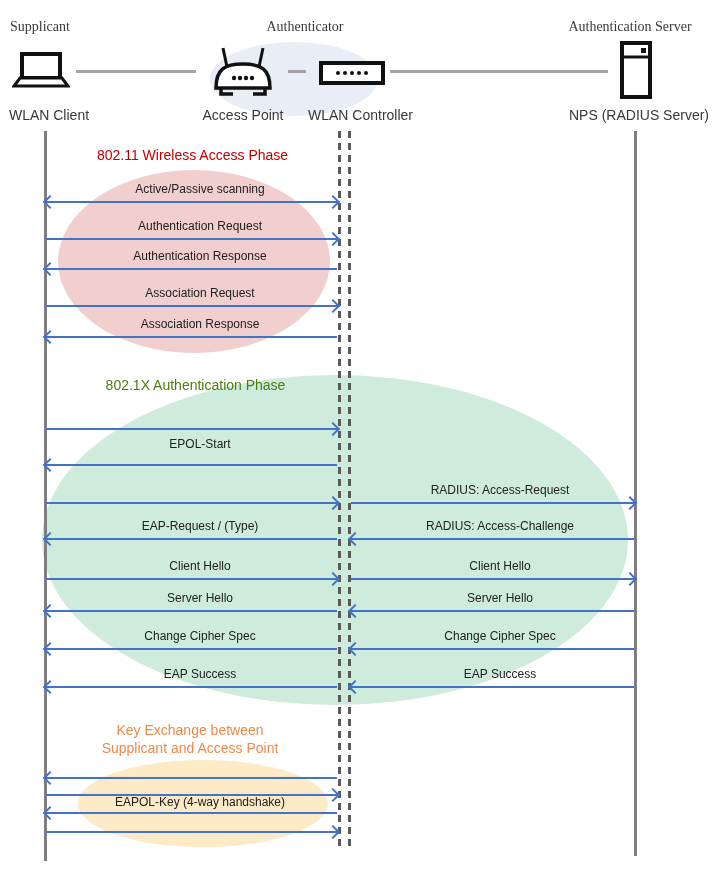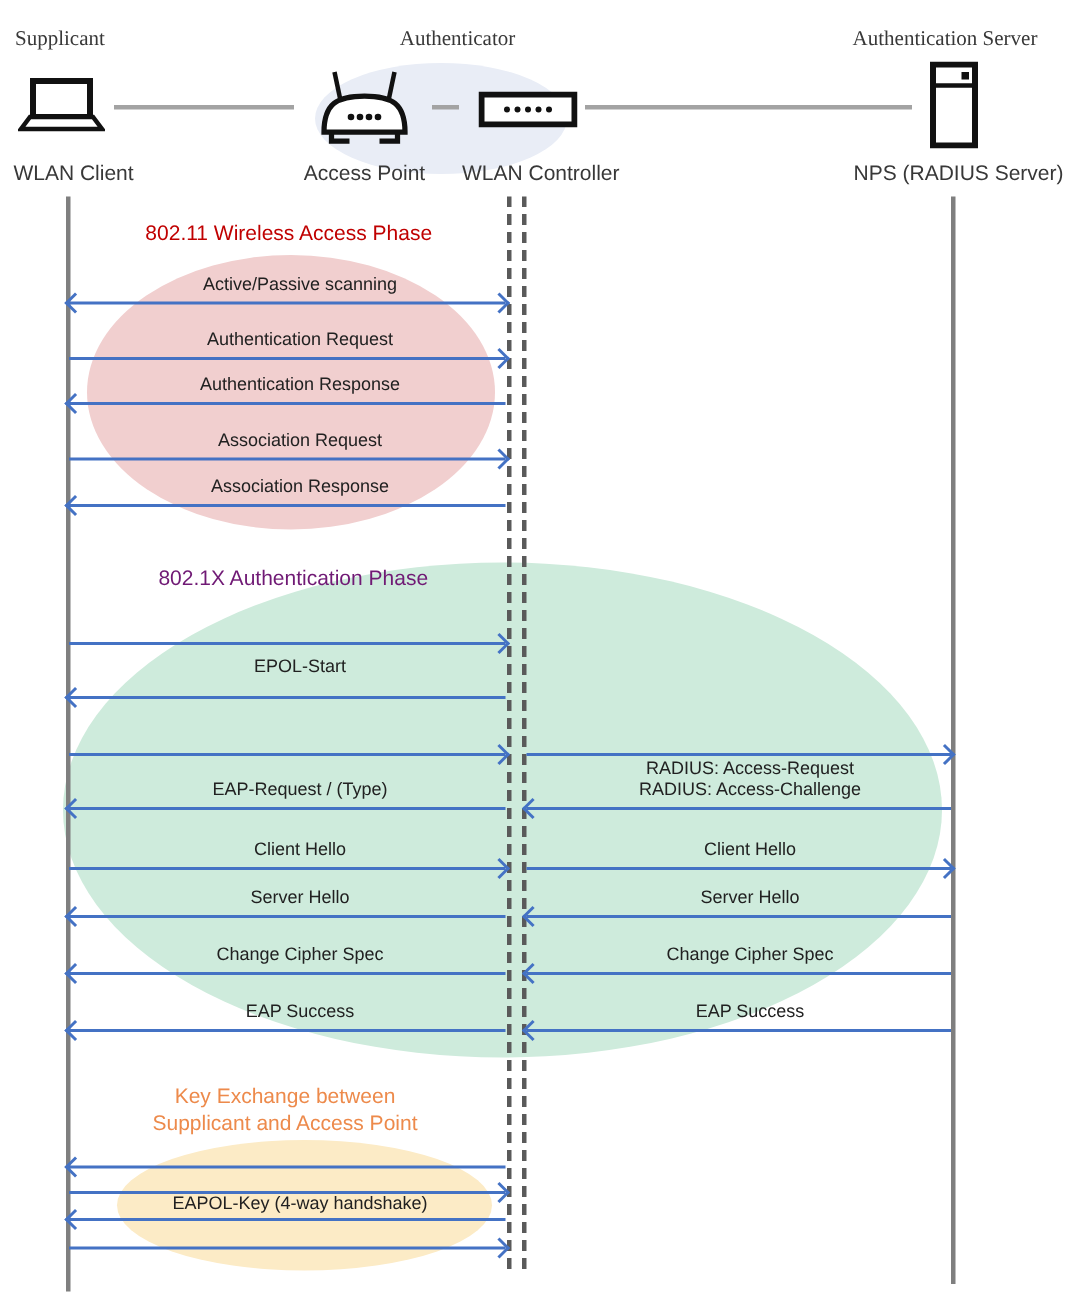--- a/index.html
+++ b/index.html
@@ -18,21 +18,21 @@
     background:repeating-linear-gradient(to bottom,#5A5A5A 0 7px, transparent 7px 12px); }
   
   .ellipse { position:absolute; border-radius:50%; z-index:1; }
   .e-blue   { background:#E9EDF6; }
   .e-pink   { background:#F1CFCF; }
   .e-green  { background:#CEEBDC; }
   .e-yellow { background:#FCEBC6; }
   
   .phase-title { position:absolute; font-size:14px; text-align:center; z-index:4; white-space:nowrap; }
   .t-red    { color:#C00000; }
-  .t-green  { color:#701a75; }
+  .t-green  { color:#4d7c0f; }
   .t-orange { color:#ED8A4B; }
   
   .arrow { position:absolute; height:2px; background:#4472C4; z-index:3; }
   .arrow.lh { left:46px;  width:291px; }
   .arrow.rh { left:351px; width:283px; }
   .head { position:absolute; width:8px; height:8px; top:1px;
           border-style:solid; border-color:#4472C4; border-width:2.5px 2.5px 0 0; }
   .head.r { right:-1px; transform:translateY(-50%) rotate(45deg); }
   .head.l { left:-1px;  transform:translateY(-50%) rotate(-135deg); }
   
@@ -181,21 +181,21 @@
 
   <div class="mlabel lh" style="top:795px;">EAPOL-Key (4-way handshake)</div>
   <div class="arrow lh" style="top:812px;">
     <span class="head l"></span>
   </div>
 
   <div class="arrow lh" style="top:831px;">
     <span class="head r"></span>
   </div>
 
-  <div class="mlabel rh" style="top:483px;margin-top:22px;">RADIUS: Access-Request</div>
+  <div class="mlabel rh" style="top:483px;">RADIUS: Access-Request</div>
   <div class="arrow rh" style="top:502px;">
     <span class="head r"></span>
   </div>
 
   <div class="mlabel rh" style="top:519px;">RADIUS: Access-Challenge</div>
   <div class="arrow rh" style="top:538px;">
     <span class="head l"></span>
   </div>
 
   <div class="mlabel rh" style="top:559px;">Client Hello</div>

